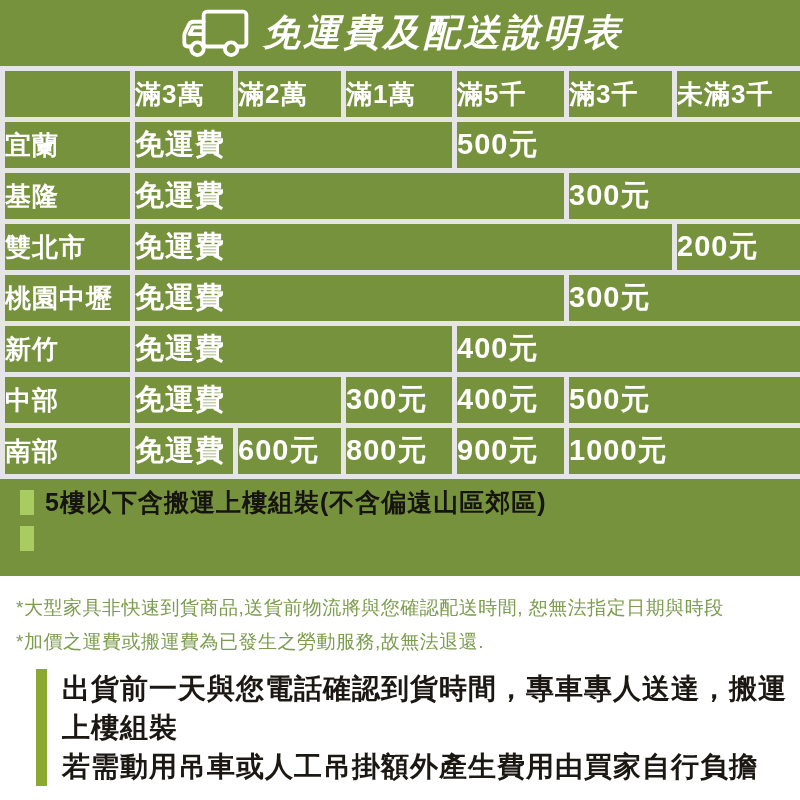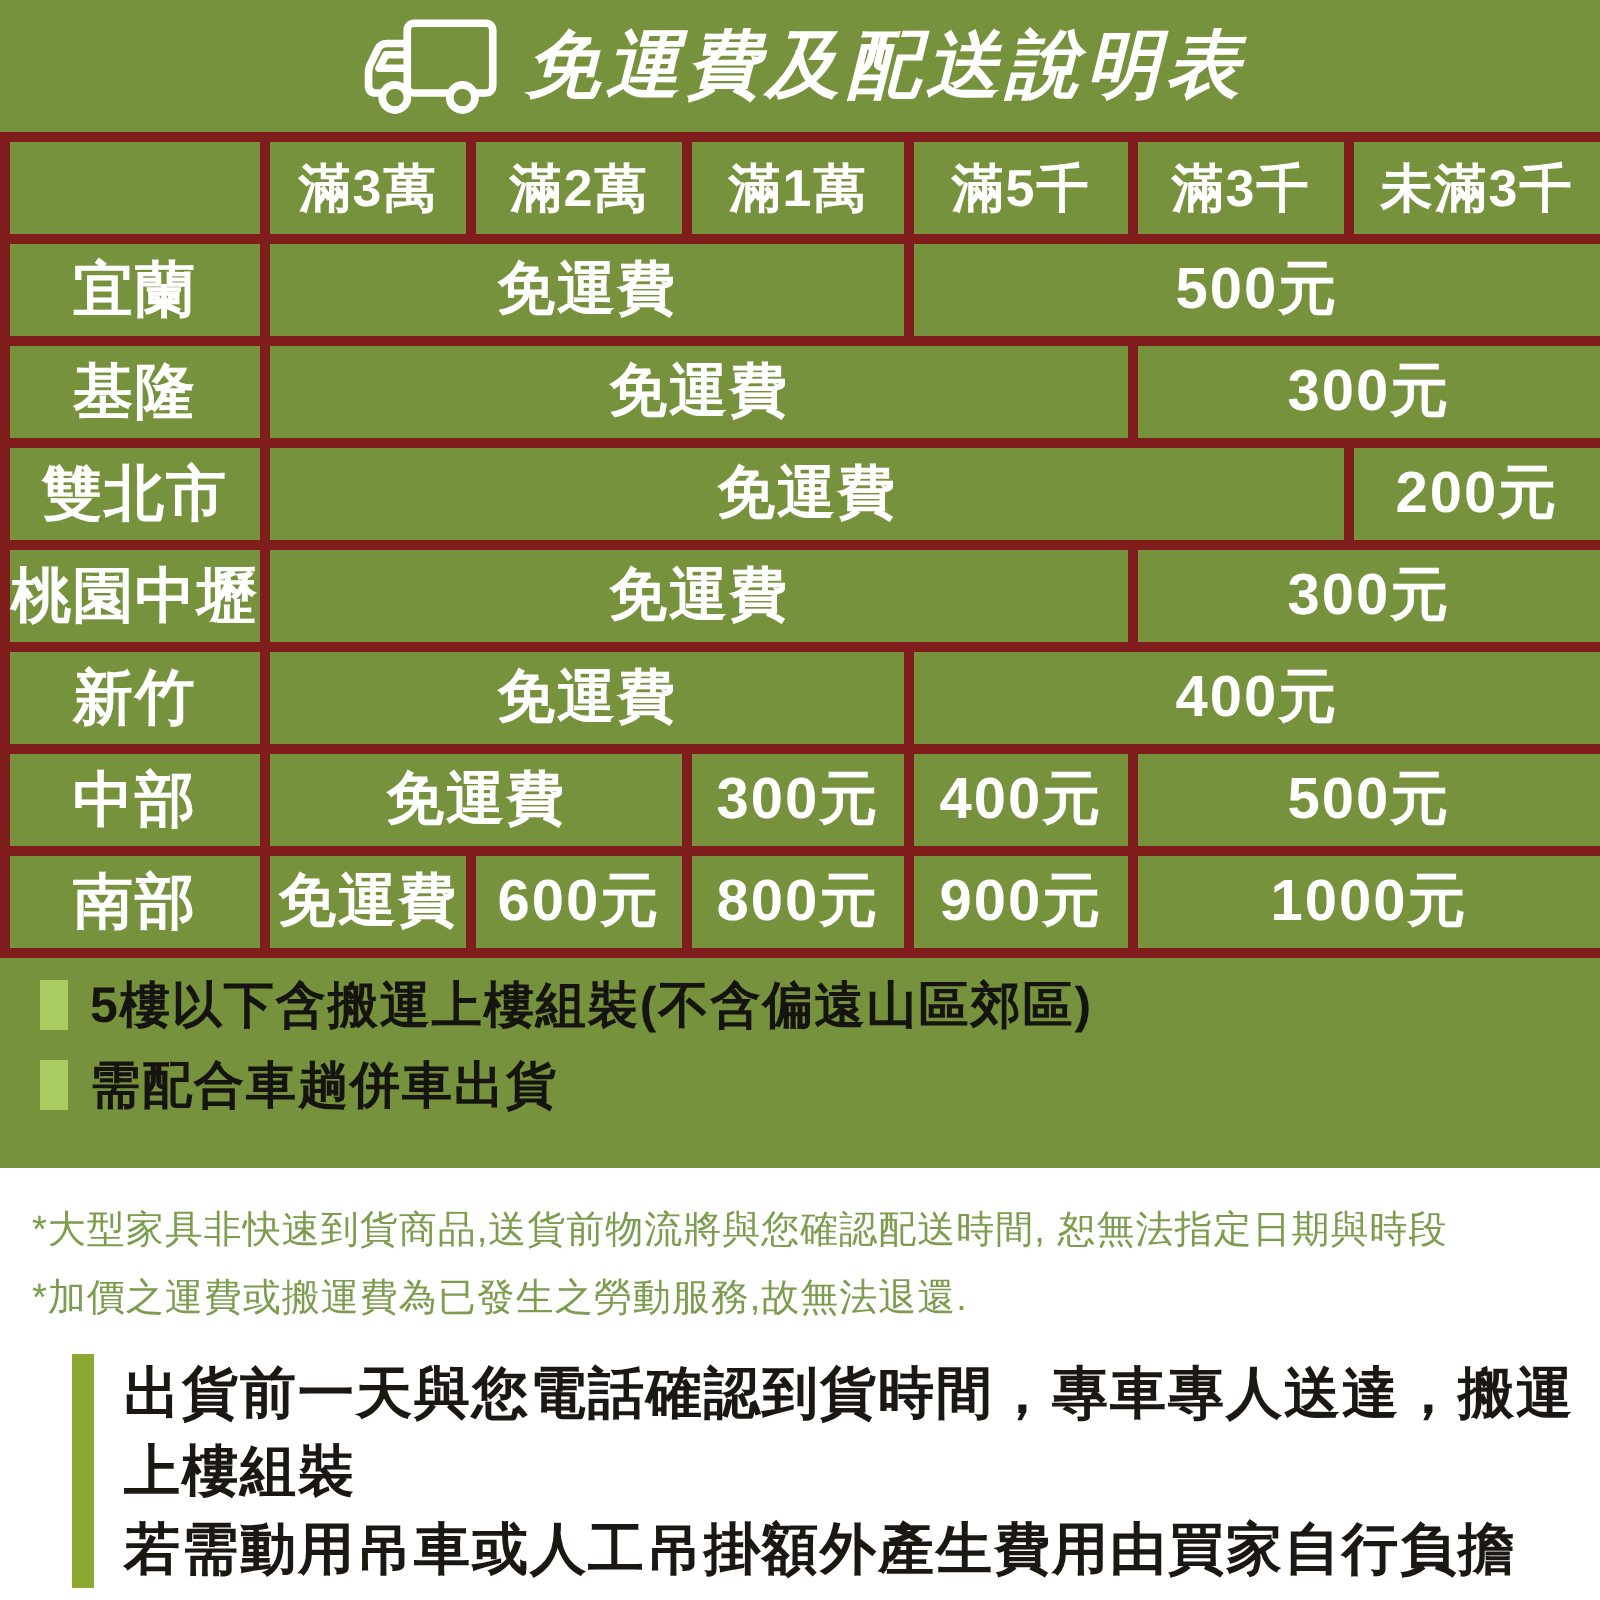--- a/index.html
+++ b/index.html
@@ -8,25 +8,25 @@
     font-family:"Liberation Sans","DejaVu Sans",sans-serif;
     overflow:hidden;
   }
   .green-area{background:#77923C;width:800px;}
   
   .title-bar{height:66px;display:flex;align-items:center;justify-content:center;gap:8px;font-style:italic;}
   .truck{width:78px;height:54px;flex:0 0 auto;}
   .title-text{color:#ffffff;font-size:37px;font-weight:bold;letter-spacing:3px;}
   
   table{width:800px;border-collapse:collapse;table-layout:fixed;}
-  td,th{border:5px solid #7f1d1d;background:#77923C;color:#ffffff;
-        text-align:center;vertical-align:middle;height:46px;padding:0;overflow:hidden;}
+  td,th{border:5px solid #e5e5e5;background:#77923C;color:#ffffff;
+        text-align:left;vertical-align:middle;height:46px;padding:0;overflow:hidden;}
   table{border-left:3px solid #fff;border-right:3px solid #fff;}
   thead th{font-size:26px;font-weight:bold;letter-spacing:1px;}
-  th.region{font-size:30px;font-weight:bold;letter-spacing:1px;}
+  th.region{font-size:26px;font-weight:bold;letter-spacing:1px;}
   td.fee{font-size:29px;font-weight:bold;letter-spacing:1px;}
   
   .green-notes{padding:0 0 18px 20px;}
   .g-note{display:flex;align-items:center;gap:11px;margin:7px 0;}
   .g-bullet{width:14px;height:25px;background:#A8CC62;flex:0 0 auto;}
   .g-note-text{color:#161410;font-size:25px;font-weight:bold;letter-spacing:1px;}
   
   .disclaimers{margin:15px 0 0 16px;color:#7C9C4E;font-size:19px;line-height:34px;letter-spacing:0.5px;}
   .delivery{display:flex;align-items:stretch;gap:15px;margin:10px 0 0 36px;}
   .d-bar{width:11px;background:#8BA930;flex:0 0 auto;}
@@ -113,21 +113,20 @@
       </tbody>
   </table>
 
   <div class="green-notes">
     <div class="g-note">
       <span class="g-bullet"></span>
       <span class="g-note-text">5樓以下含搬運上樓組裝(不含偏遠山區郊區)</span>
     </div>
     <div class="g-note">
       <span class="g-bullet"></span>
-      <span class="g-note-text">需配合車趟併車出貨</span>
     </div>
   </div>
 
 </div>
 
 <div class="disclaimers">
   <div>*大型家具非快速到貨商品,送貨前物流將與您確認配送時間, 恕無法指定日期與時段</div>
   <div>*加價之運費或搬運費為已發生之勞動服務,故無法退還.</div>
 </div>
 

